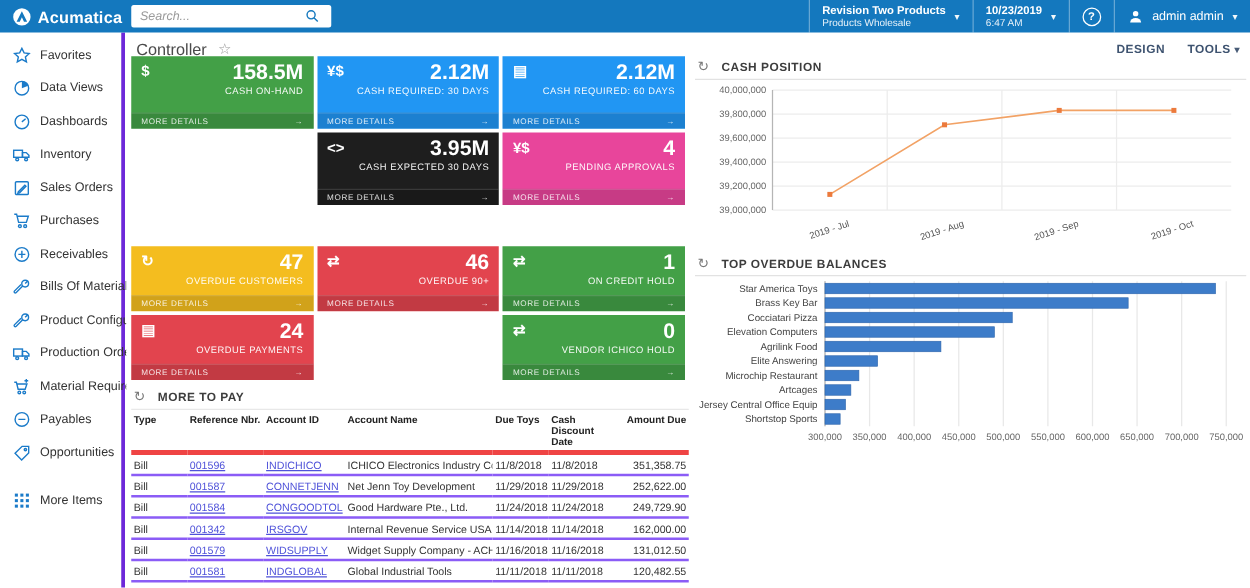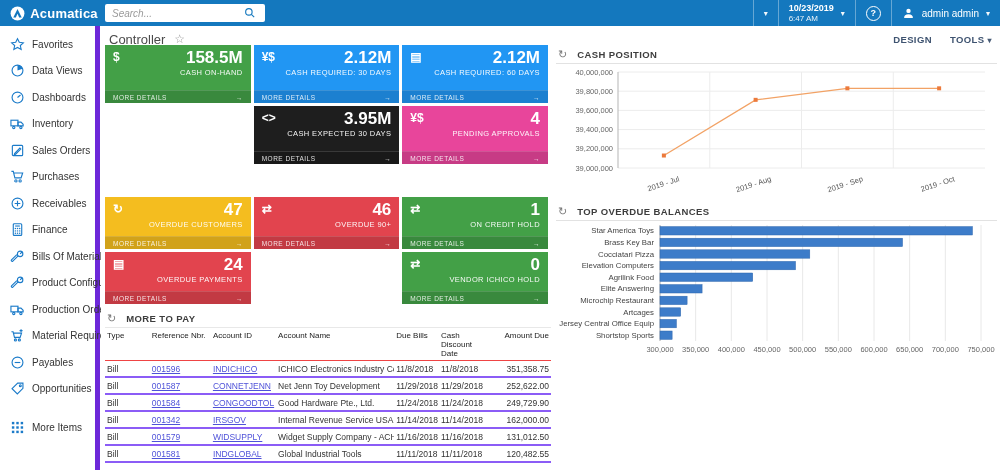--- a/index.html
+++ b/index.html
@@ -25,21 +25,21 @@
   .tb-2line .l1 { font-size:9px; font-weight:bold; }
   .tb-2line .l2 { font-size:8px; opacity:.9; }
   .chev { font-size:8px; opacity:.95; }
   .help-circle { width:15px; height:15px; border:1.4px solid #fff; border-radius:50%;
     display:flex; align-items:center; justify-content:center; font-size:9px; font-weight:bold; }
   .user-icon { width:13px; height:13px; }
   .user-name { font-size:10px; }
 
   
   .sidebar { position:absolute; top:26px; left:0; width:100px; height:444px;
-    background:#fff; border-right:5px solid #6d28d9; padding-top:5px; }
+    background:#fff; border-right:3px solid #6d28d9; padding-top:5px; }
   .side-item { display:flex; align-items:center; gap:7px; height:26.5px; padding-left:10px;
     font-size:10px; color:#333; cursor:pointer; white-space:nowrap; }
   .side-icon { width:15px; height:15px; flex:0 0 15px; color:#1B7BC9; }
   .side-gap { height:12px; }
 
   
   .main { position:absolute; top:26px; left:101px; width:899px; height:444px; background:#fff; }
   .main-header { position:absolute; top:4px; left:8px; right:8px; height:18px;
     display:flex; align-items:center; }
   .page-title { font-size:13px; color:#4a4a4a; }
@@ -67,22 +67,22 @@
   .panel-bars { top:179px; }
   .panel-header { display:flex; align-items:center; gap:10px; height:16px;
     border-bottom:1px solid #e2e2e2; padding:0 2px 3px 2px; }
   .refresh-glyph { font-size:11px; color:#777; cursor:pointer; line-height:1; }
   .panel-title { font-size:9.5px; font-weight:bold; color:#3d3d3d; letter-spacing:.4px; }
 
   
   .bills-panel { position:absolute; left:4px; top:286px; width:446px; }
   .bills-panel .panel-header { border-bottom:1px solid #e8e8e8; }
   .bills-table { width:100%; border-collapse:collapse; margin-top:1px; table-layout:fixed; }
-  .bills-table th { font-size:8px; color:#222; text-align:left; font-weight:normal;
-    padding:2px 2px; border-bottom:1px solid #ef4444; vertical-align:top; }
+  .bills-table th { font-size:8px; color:#222; text-align:left; font-weight:bold;
+    padding:2px 2px; border-bottom:4px solid #ef4444; vertical-align:top; }
   .bills-table td { font-size:8.5px; color:#333; padding:2.5px 2px;
     border-bottom:2px solid #8b5cf6; white-space:nowrap; overflow:hidden;margin-top:12px; }
   .bills-table .link { color:#4F52D9; text-decoration:underline; cursor:pointer; }
   .bills-table .num { text-align:right; }
 </style>
 </head>
 <body>
 
 <div class="topbar">
   <div class="logo">
@@ -94,20 +94,24 @@
   </div>
   <div class="searchbox">
     <input type="text" placeholder="Search..." style="">
     <svg class="search-icon" viewBox="0 0 16 16">
       <circle cx="6.5" cy="6.5" r="4.3" fill="none" stroke="#1478BE" stroke-width="1.5"></circle>
       <path d="M9.8 9.8L13.6 13.6" stroke="#1478BE" stroke-width="1.5"></path>
     </svg>
   </div>
   <div class="tb-right">
     <div class="tb-widget">
+      <div class="tb-2line">
+        <span class="l1">Revision Two Products</span>
+        <span class="l2">Products Wholesale</span>
+      </div>
       <span class="chev">▾</span>
     </div>
     <div class="tb-widget">
       <div class="tb-2line">
         <span class="l1">10/23/2019</span>
         <span class="l2">6:47 AM</span>
       </div>
       <span class="chev">▾</span>
     </div>
     <div class="tb-widget">
@@ -168,28 +172,20 @@
         <circle cx="10.8" cy="12.7" r="1.2"></circle>
       </svg>
     <span>Purchases</span>
   </div>
   <div class="side-item">
     <svg class="side-icon" viewBox="0 0 16 16" fill="none" stroke="currentColor" stroke-width="1.2">
         <circle cx="8" cy="8" r="5.8"></circle>
         <path d="M8 5v6M5 8h6"></path>
       </svg>
     <span>Receivables</span>
-  </div>
-  <div class="side-item">
-    <svg class="side-icon" viewBox="0 0 16 16" fill="none" stroke="currentColor" stroke-width="1.2">
-        <rect x="3.5" y="1.8" width="9" height="12.4" rx="1"></rect>
-        <path d="M5.5 4.3h5"></path>
-        <path d="M5.7 7h.1M8 7h.1M10.3 7h.1M5.7 9.5h.1M8 9.5h.1M10.3 9.5h.1M5.7 12h.1M8 12h.1M10.3 12h.1" stroke-width="1.5" stroke-linecap="round"></path>
-      </svg>
-    <span>Finance</span>
   </div>
   <div class="side-item">
     <svg class="side-icon" viewBox="0 0 16 16" fill="none" stroke="currentColor" stroke-width="1.2">
         <circle cx="10.8" cy="5.2" r="2.9"></circle>
         <path d="M8.7 7.3L3 13a1 1 0 0 1-1.4-1.4l5.7-5.7M12.8 3.2l-2 2"></path>
       </svg>
     <span>Bills Of Material</span>
   </div>
   <div class="side-item">
     <svg class="side-icon" viewBox="0 0 16 16" fill="none" stroke="currentColor" stroke-width="1.2">
@@ -455,21 +451,21 @@
           <col style="width:44px">
           <col style="width:48px">
           <col style="width:62px">
       </colgroup>
       <thead>
           <tr id="bills-head">
             <th>Type</th>
             <th>Reference Nbr.</th>
             <th>Account ID</th>
             <th>Account Name</th>
-            <th>Due Bills</th>
+            <th>Due Toys</th>
             <th>Cash Discount Date</th>
             <th class="num">Amount Due</th>
           </tr>
         </thead>
       <tbody id="bills-body">
           <tr>
             <td>Bill</td>
             <td class="link">001596</td>
             <td class="link">INDICHICO</td>
             <td>ICHICO Electronics Industry Co.</td>

